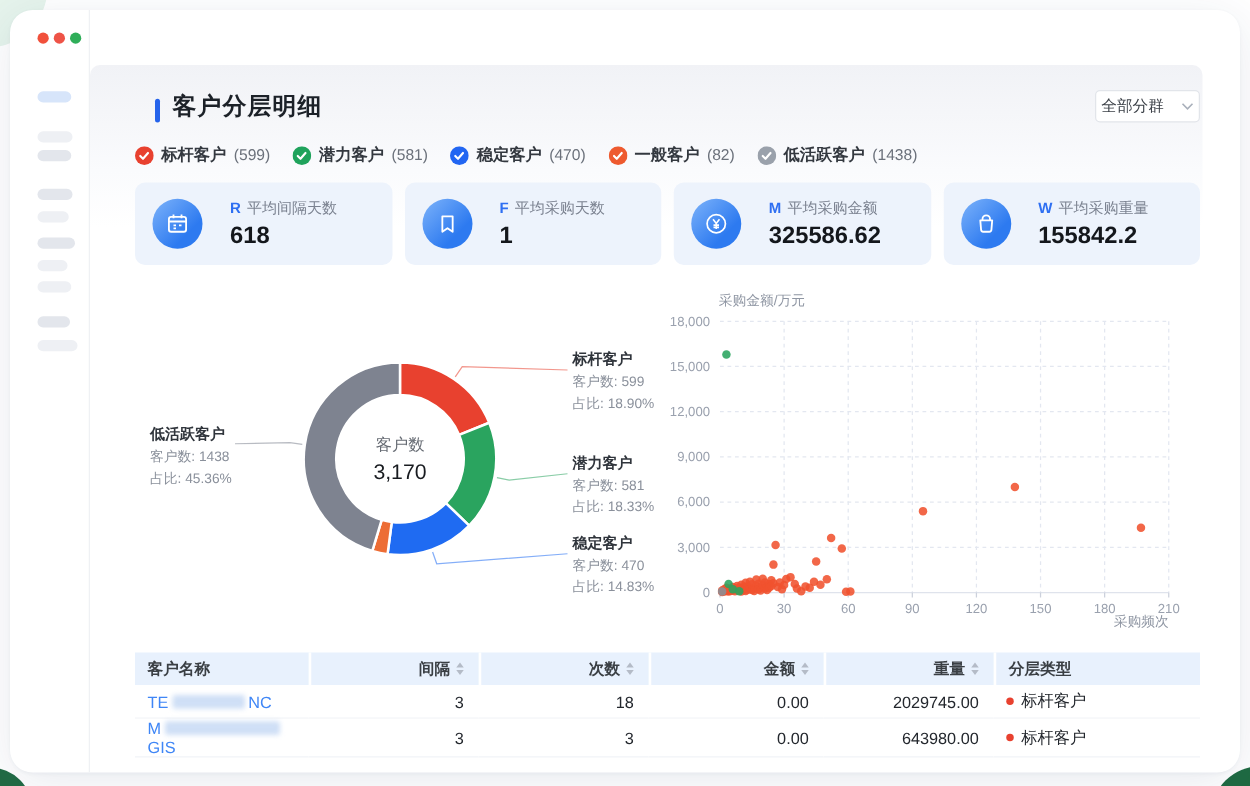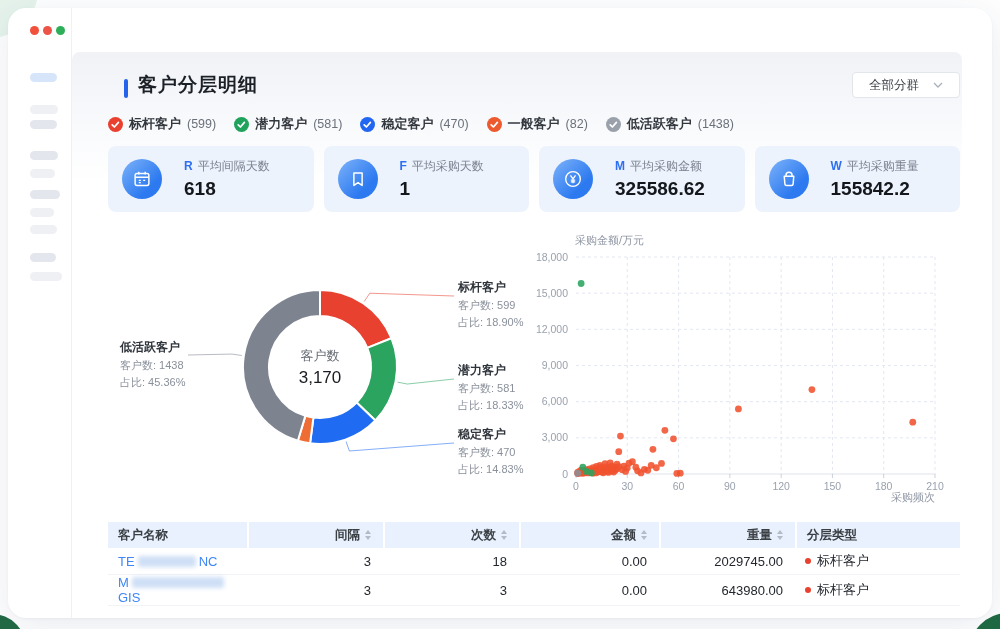--- a/index.html
+++ b/index.html
@@ -43,21 +43,21 @@
     padding: 18px 2px 0 36px;
   }
 
   .panel-header { display: flex; justify-content: space-between; align-items: center; height: 30px; }
   .page-title { display: flex; align-items: flex-end; gap: 10px; padding-left: 16px; }
   .accent-bar { width: 4px; height: 19px; border-radius: 2px; background: #2563eb; }
   .page-title h1 { font-size: 19px; font-weight: 700; color: #1c2128; letter-spacing: 1px; }
   .filters { display: flex; gap: 10px; }
   .dropdown {
     height: 26px; background: #fff; border: 1px solid #e2e5ea; border-radius: 4px;
-    display: flex; align-items: center; gap: 14px; padding: 0 16px;
+    display: flex; align-items: center; gap: 14px; padding: 0 4px;
     font-size: 12.5px; color: #3a3f46; cursor: pointer; margin-left: 12px;
   }
 
   .legend { margin-top: 15px; display: flex; align-items: center; gap: 18px; }
   .legend-item { display: flex; align-items: center; gap: 6px; cursor: pointer; }
   .legend-label { font-size: 13px; font-weight: 700; color: #33383f; }
   .legend-count { font-size: 12.5px; color: #6b717b; }
 
   .stat-cards { margin-top: 13px; display: flex; gap: 10px; }
   .stat-card {

